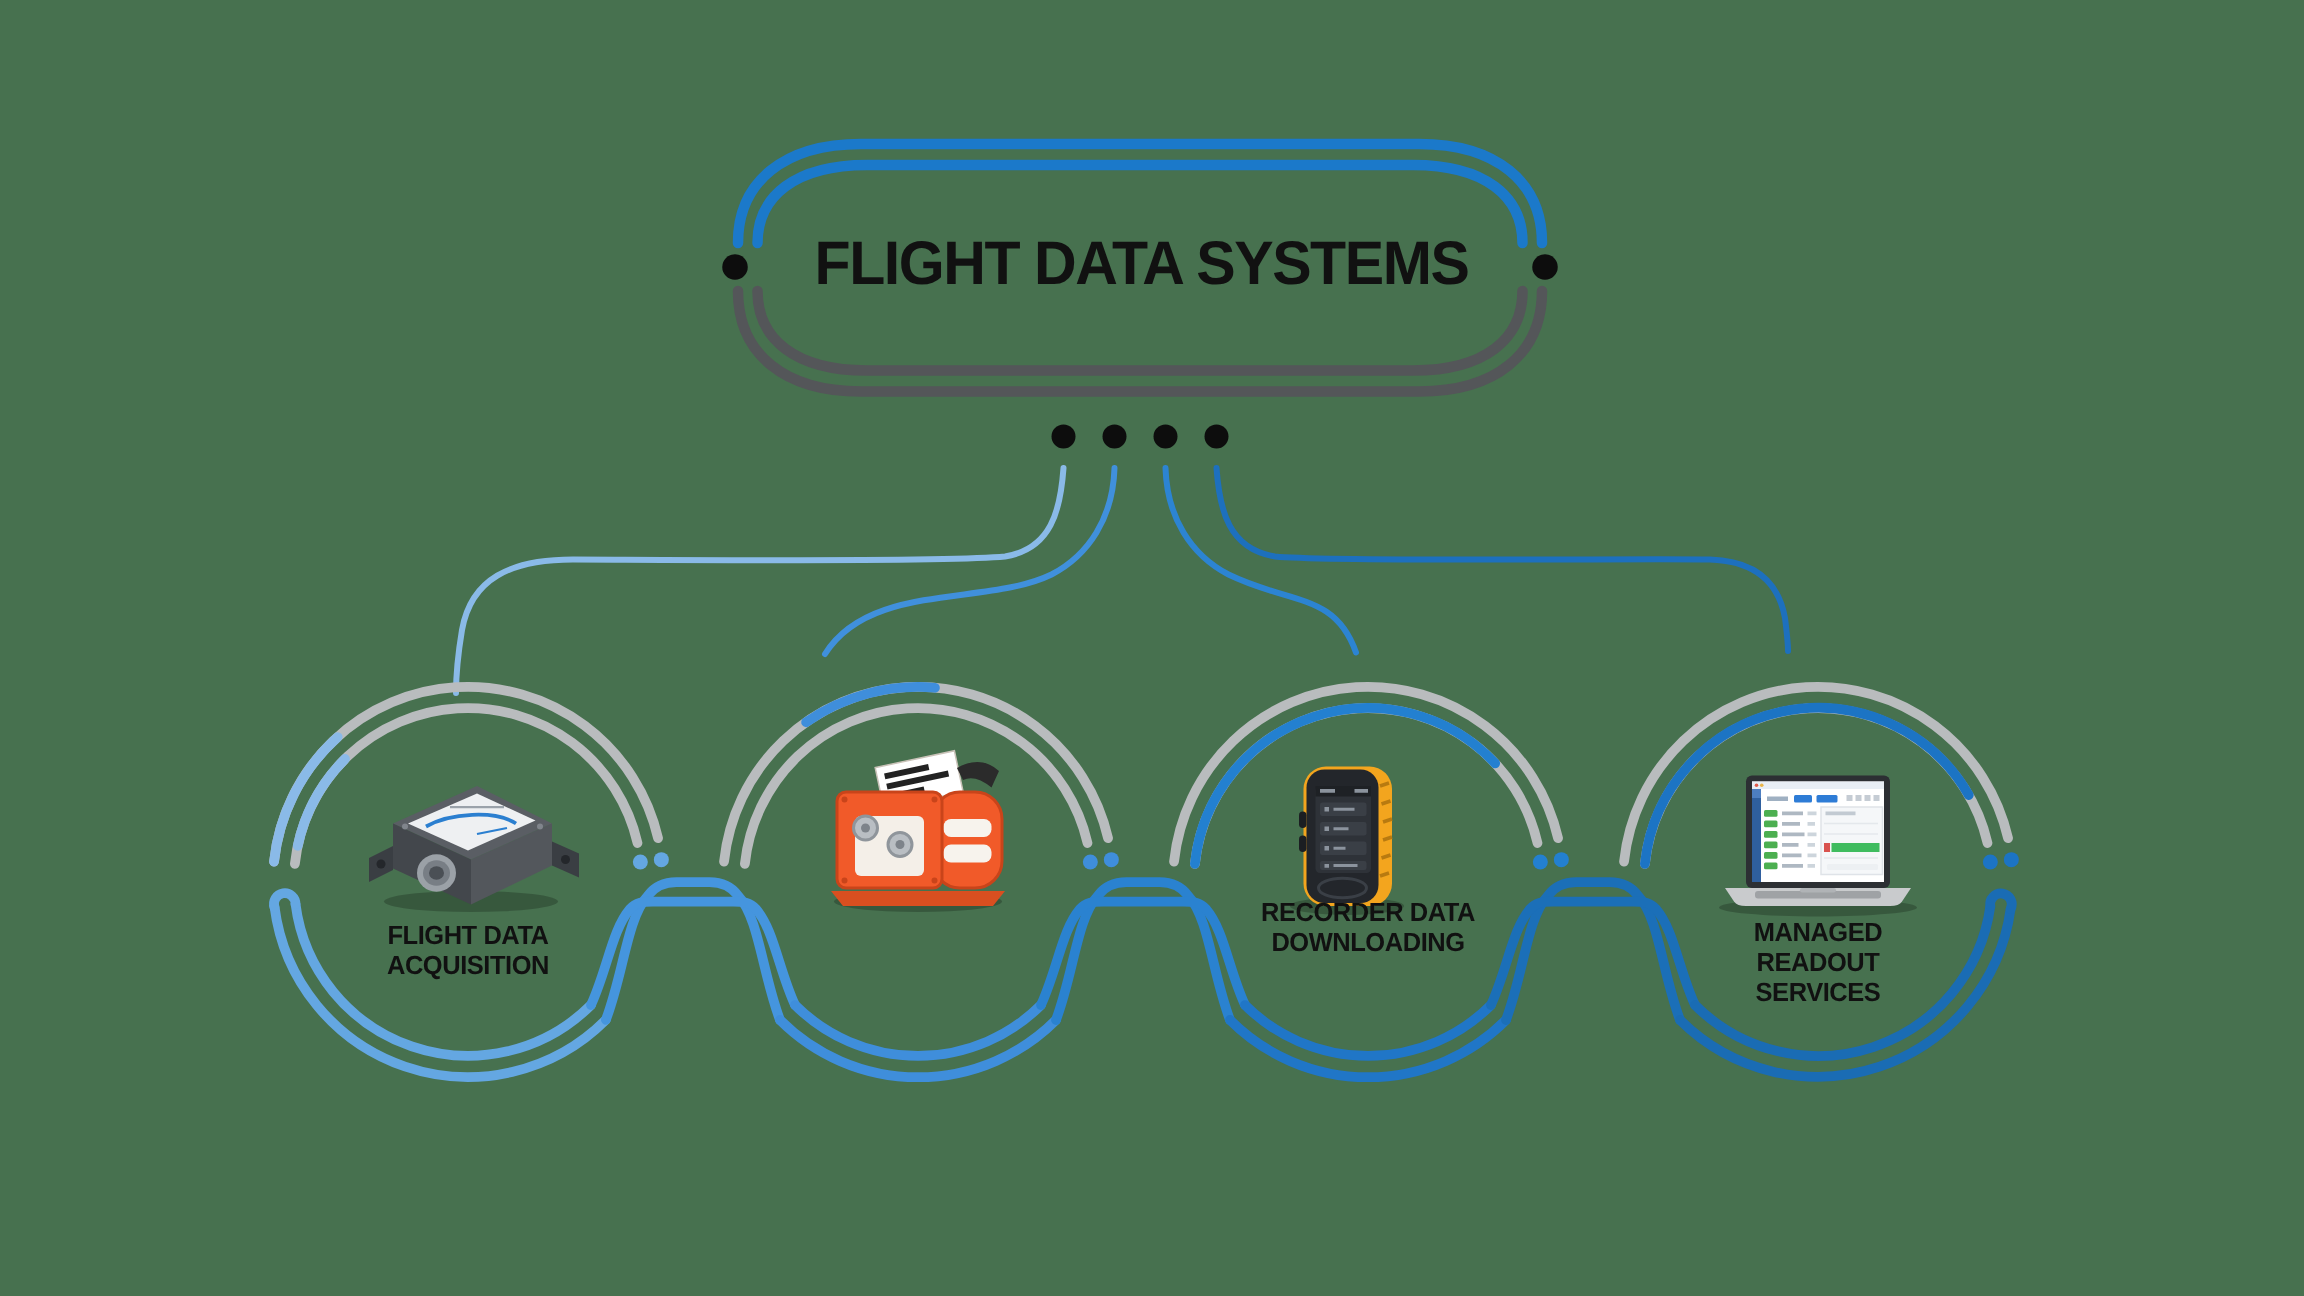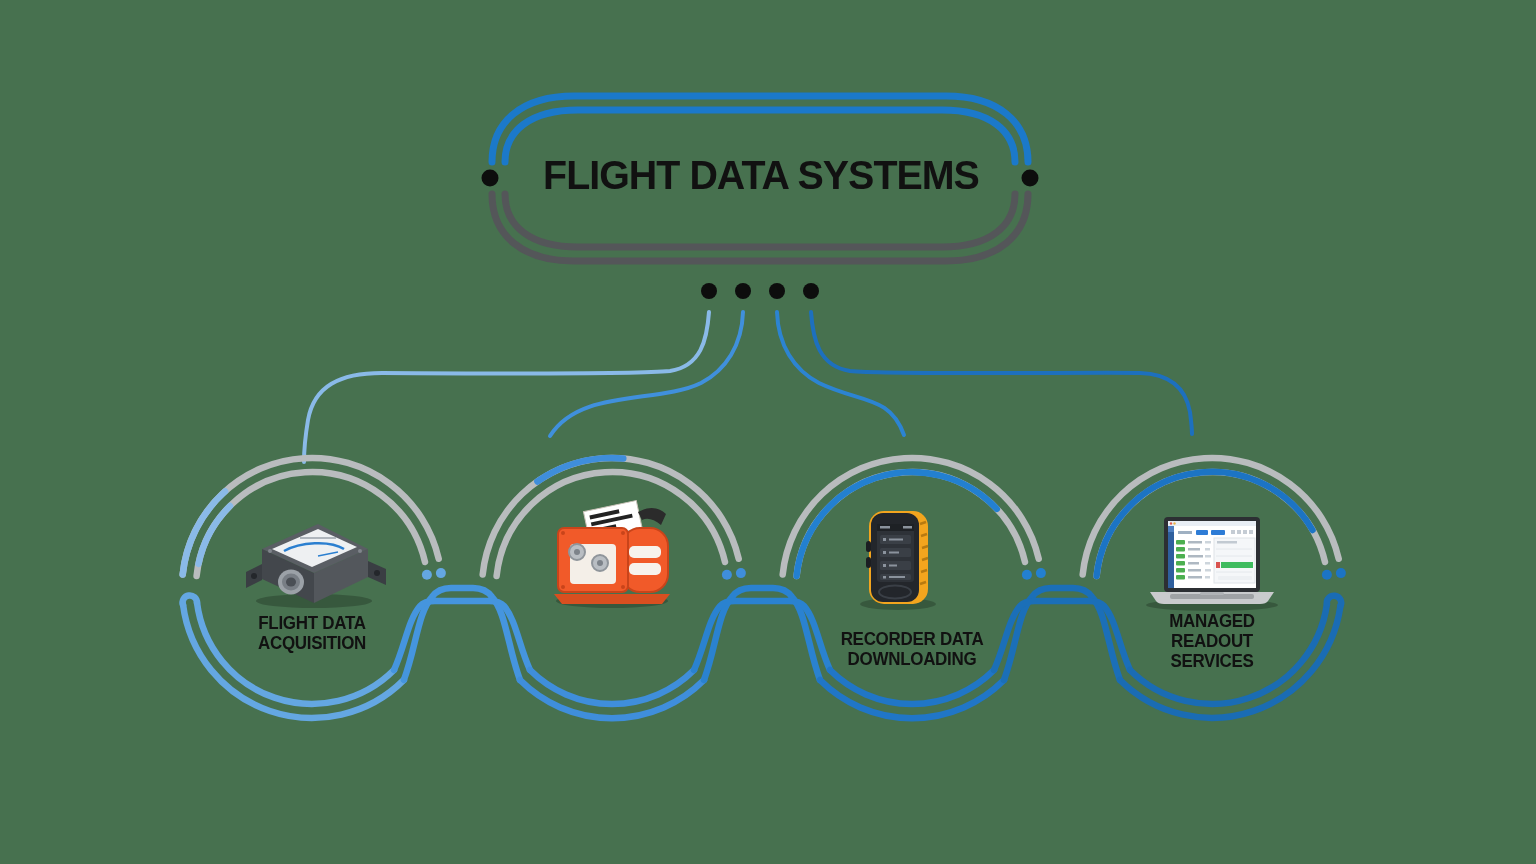--- a/index.html
+++ b/index.html
@@ -248,21 +248,21 @@
 </svg>
 
   <div class="title">FLIGHT DATA SYSTEMS</div>
 
   <div class="node-label" style="left:192px;top:613px;text-align:center;">
     <span>FLIGHT DATA</span>
     <span>ACQUISITION</span>
   </div>
 
 
-  <div class="node-label" style="left:792px;top:629px;">
+  <div class="node-label" style="left:792px;top:598px;">
     <span>RECORDER DATA</span>
     <span>DOWNLOADING</span>
   </div>
 
   <div class="node-label" style="left:1092px;top:611px;">
     <span>MANAGED</span>
     <span>READOUT</span>
     <span>SERVICES</span>
   </div>
 

